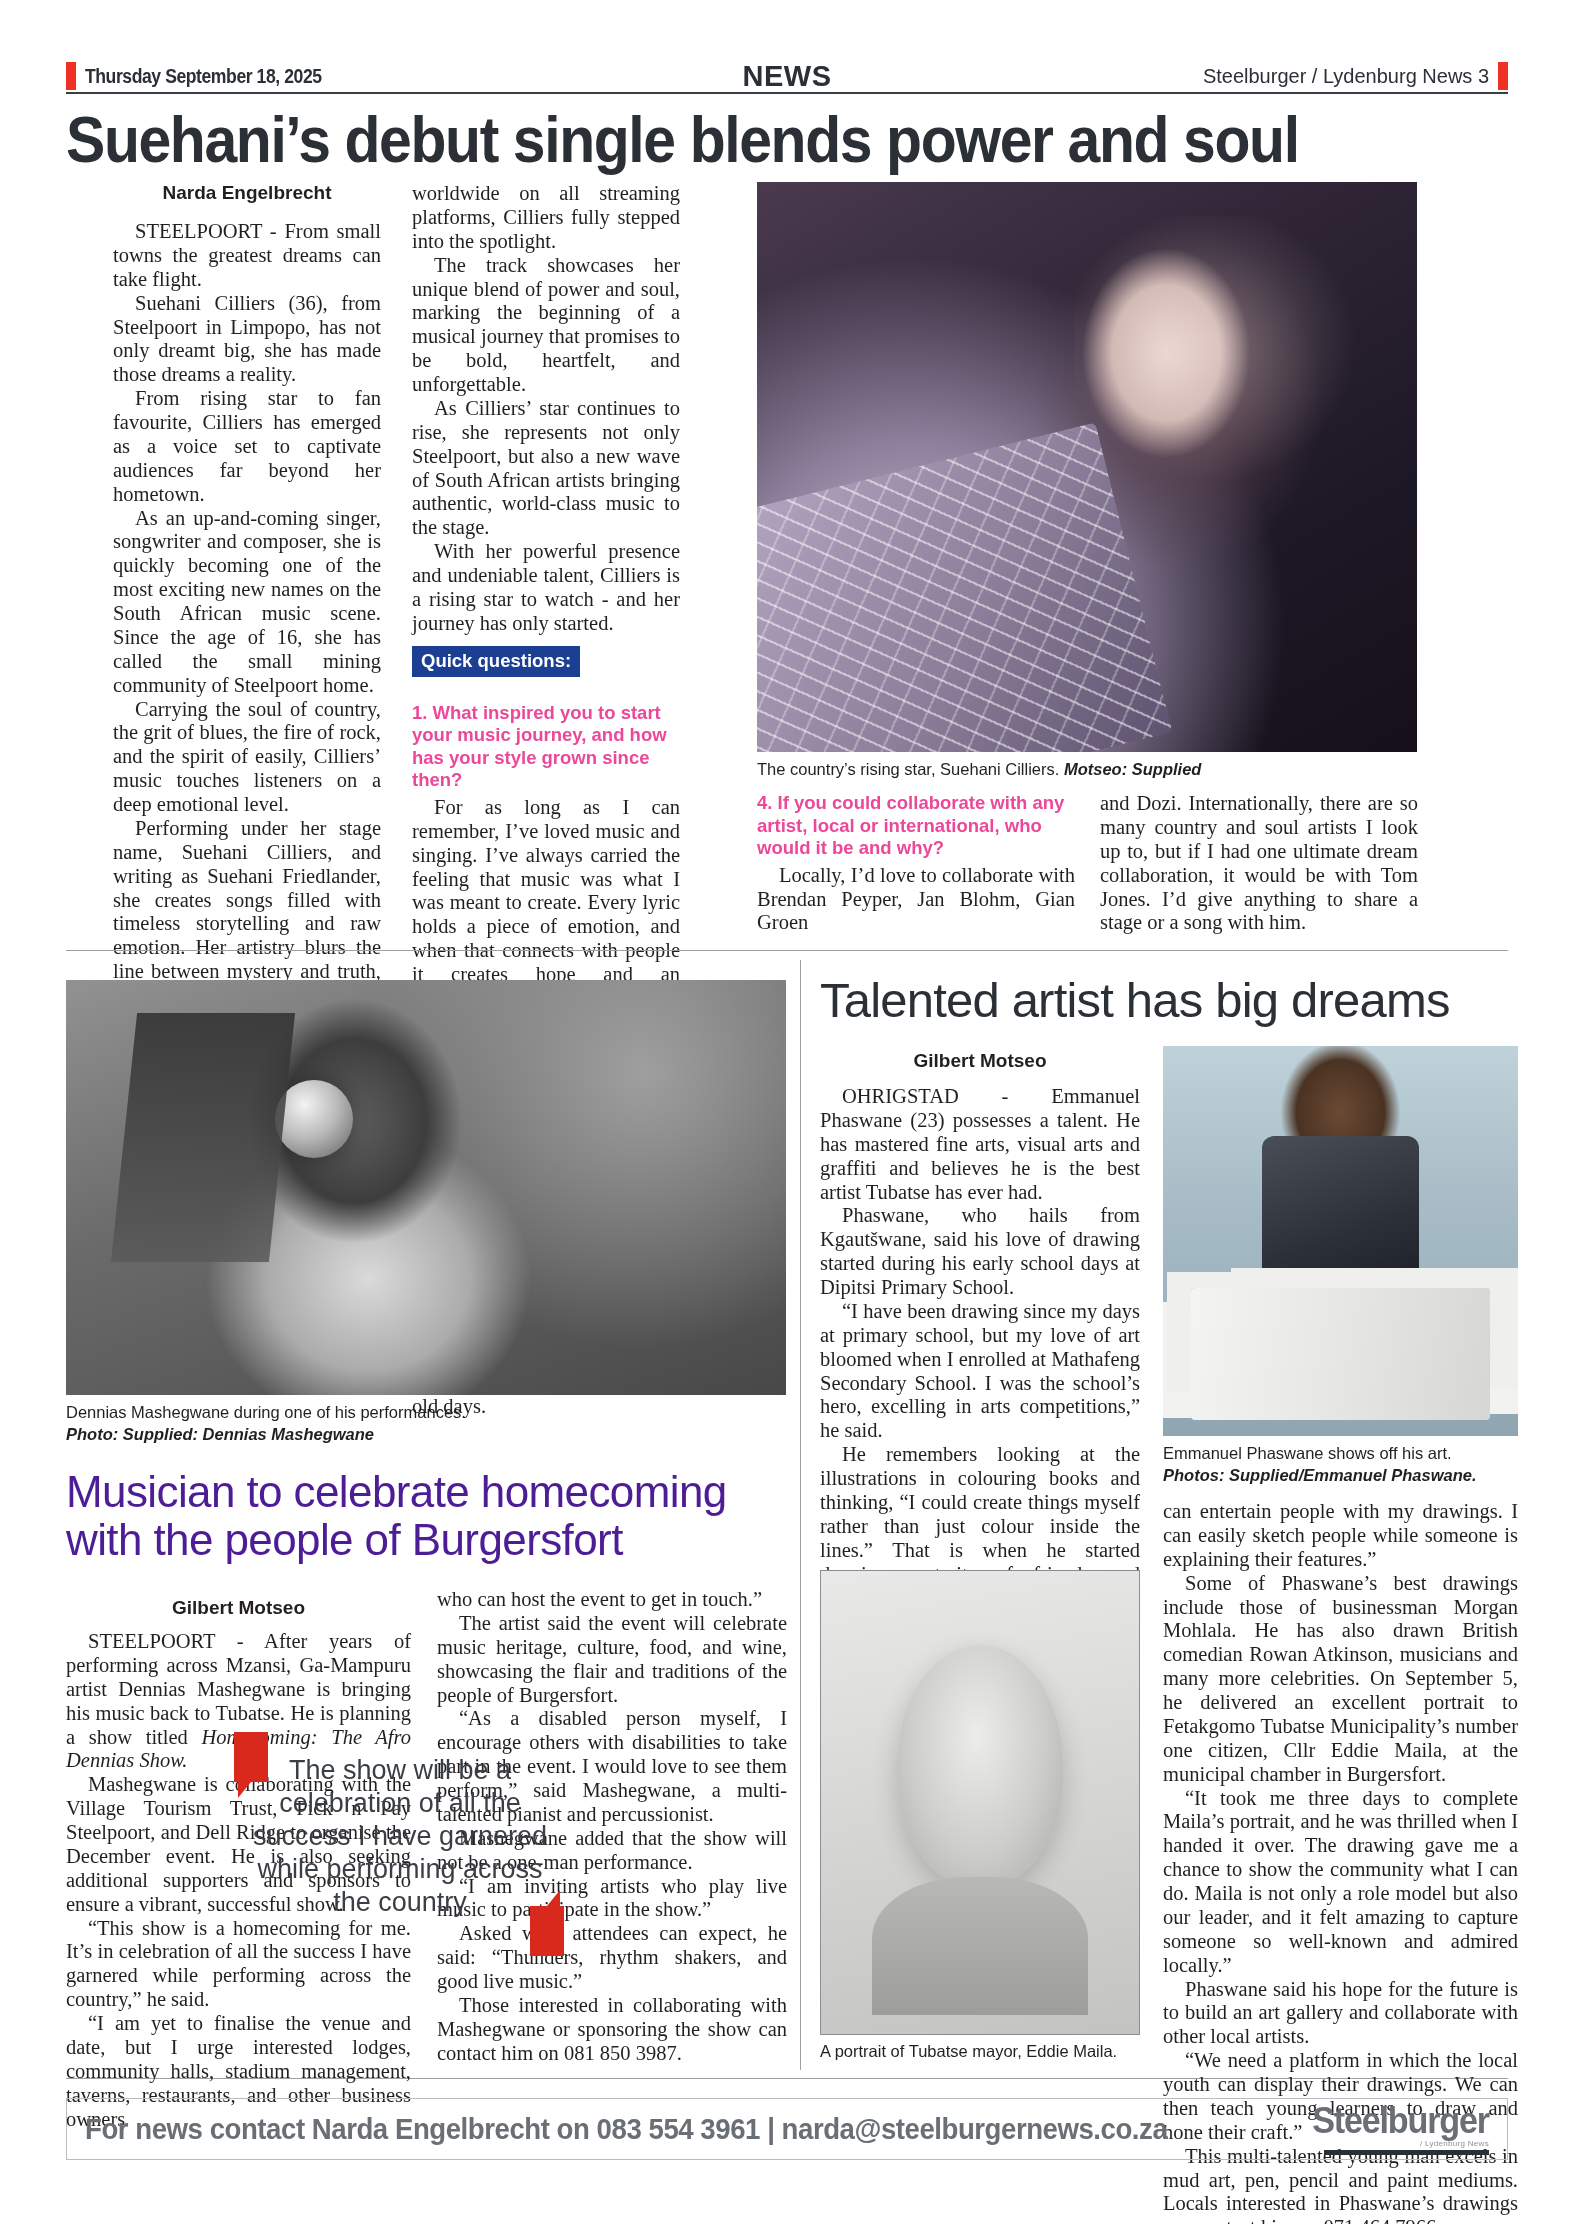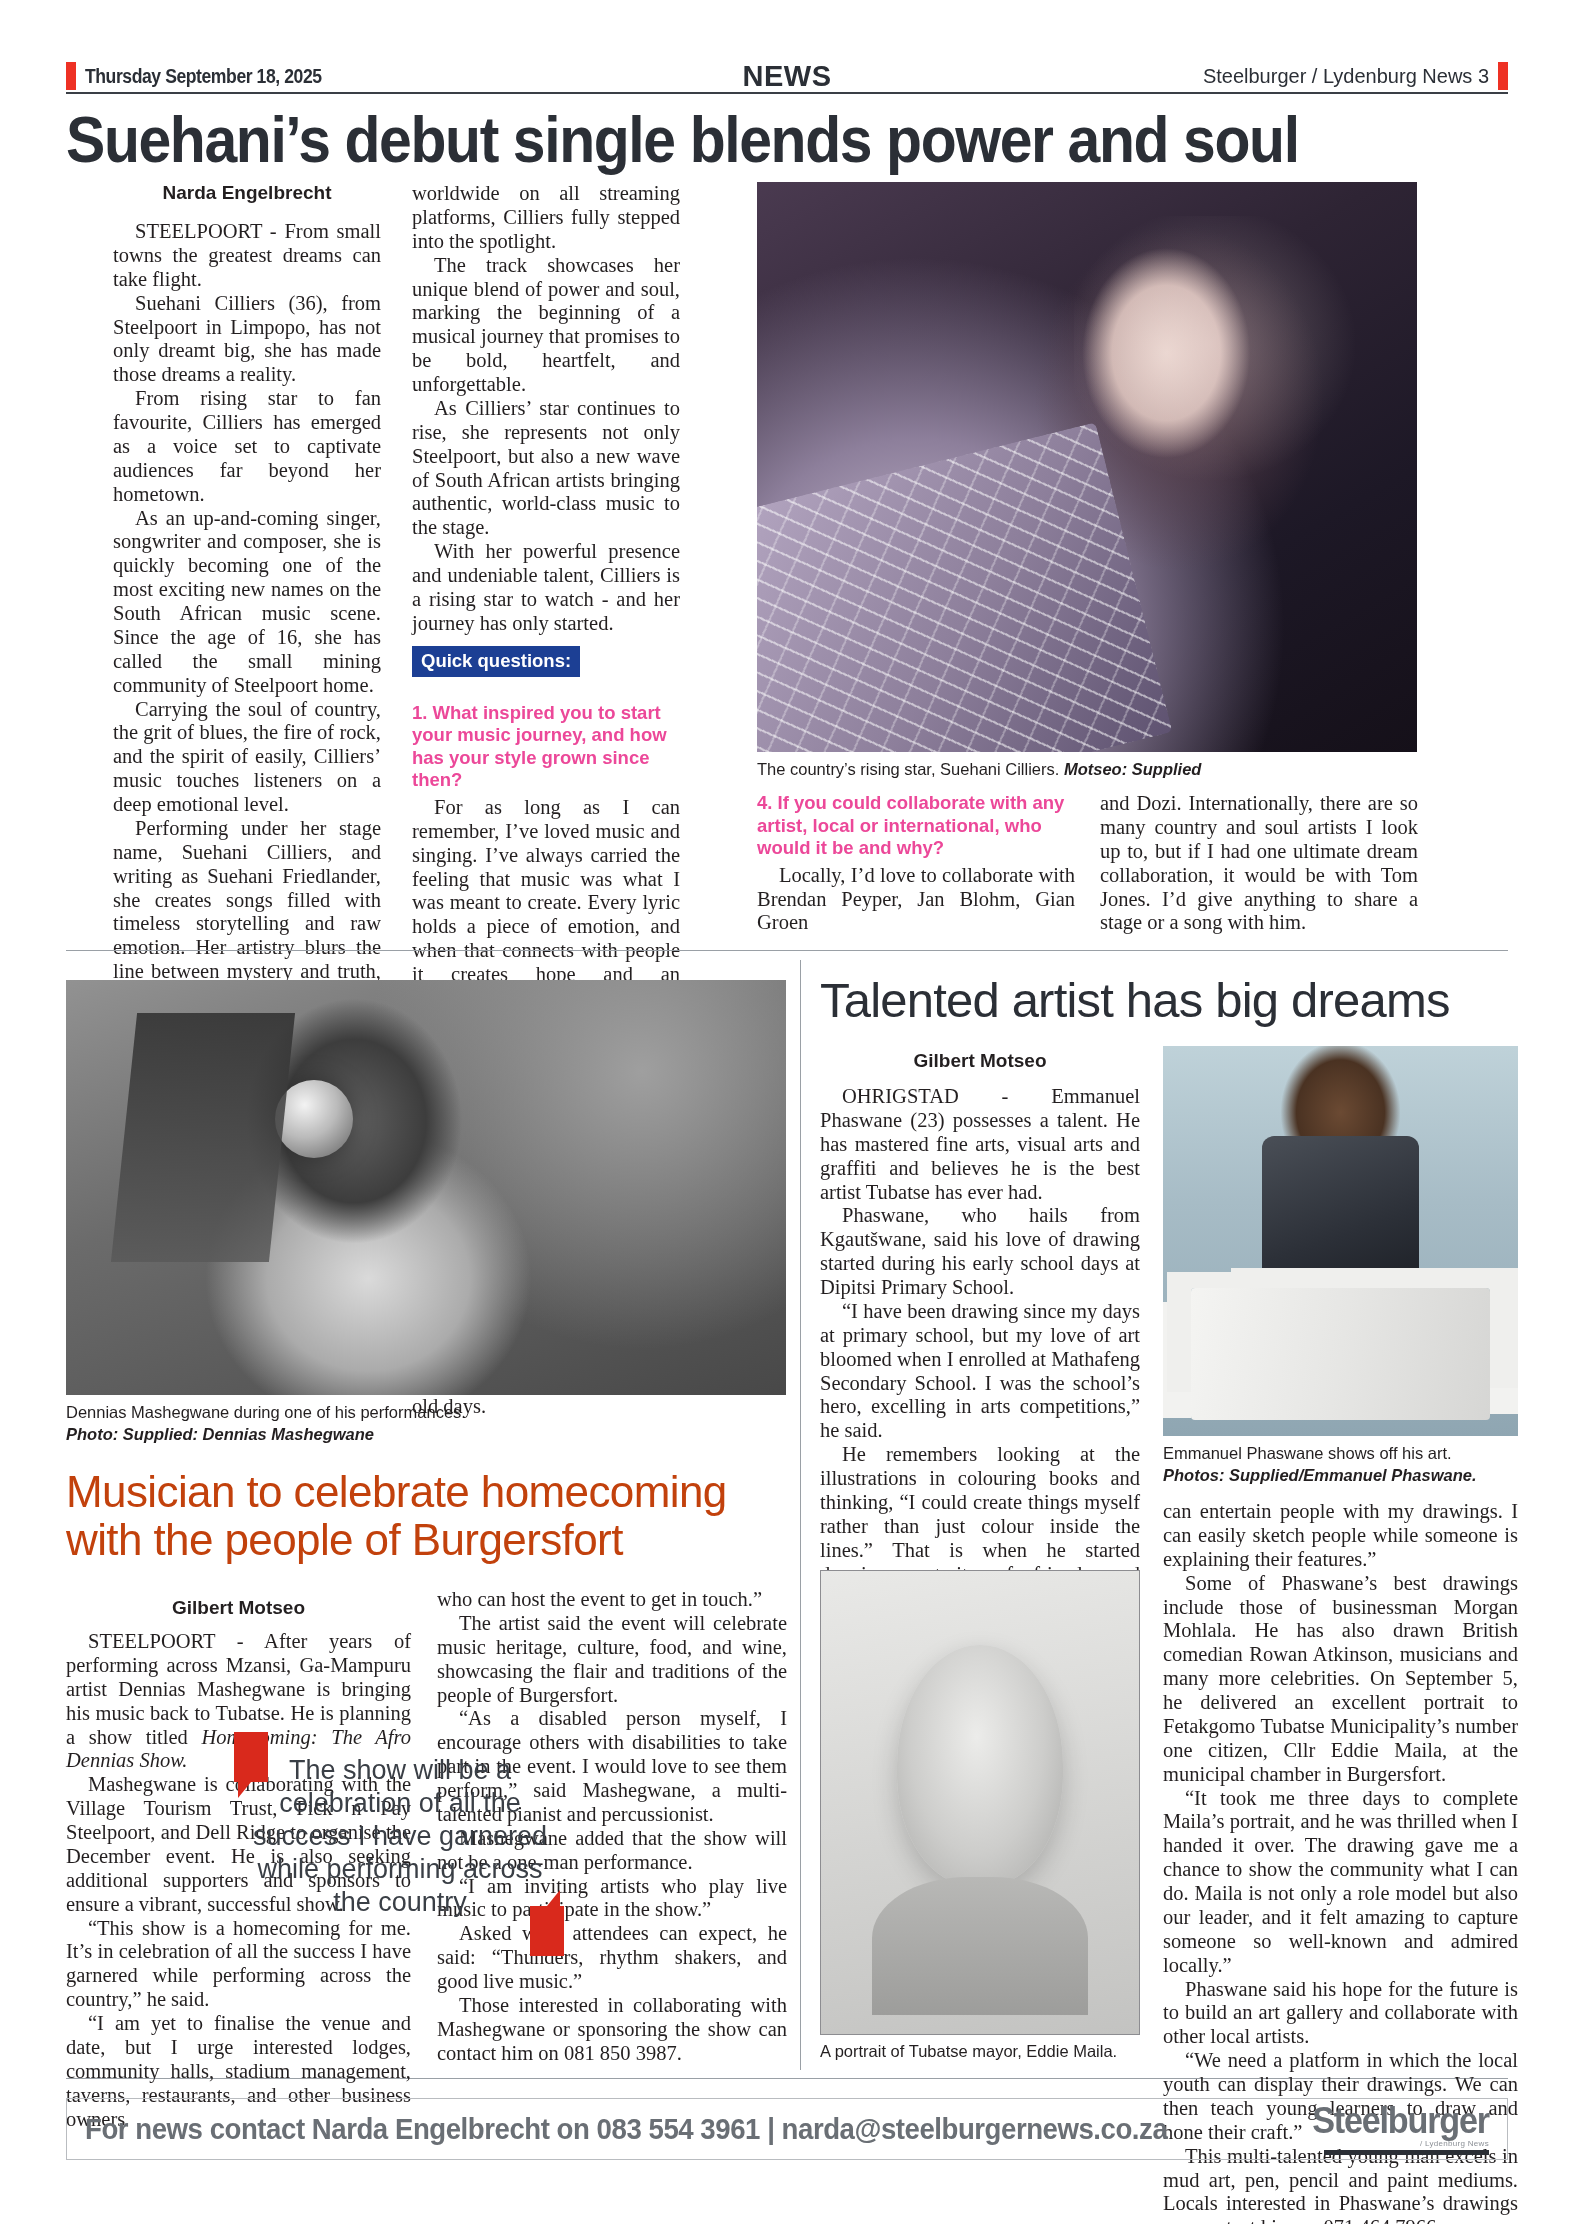--- a/index.html
+++ b/index.html
@@ -96,21 +96,21 @@
   }
   .s2-caption {
     position:absolute; left:66px; top:1402px; width:720px;
     font-family:"Liberation Sans", sans-serif; font-size:16.5px;
     line-height:1.32; color:#231f20;
   }
   .s2-caption .cr { font-weight:bold; font-style:italic; }
   .s2-headline {
     position:absolute; left:66px; top:1468px; width:730px;
     font-family:"Liberation Sans", sans-serif; font-size:44px;
-    line-height:1.1; color:#c2410c; letter-spacing:-0.6px;
+    line-height:1.1; color:#4c1d95; letter-spacing:-0.6px;
   }
   .s2-byline {
     position:absolute; left:66px; top:1597px; width:345px;
     font-family:"Liberation Sans", sans-serif; font-weight:bold;
     font-size:19px; text-align:center;
   }
   .s2-col1 { position:absolute; left:66px;  top:1630px; width:345px; }
   .s2-col2 { position:absolute; left:437px; top:1588px; width:350px; }
 
   

